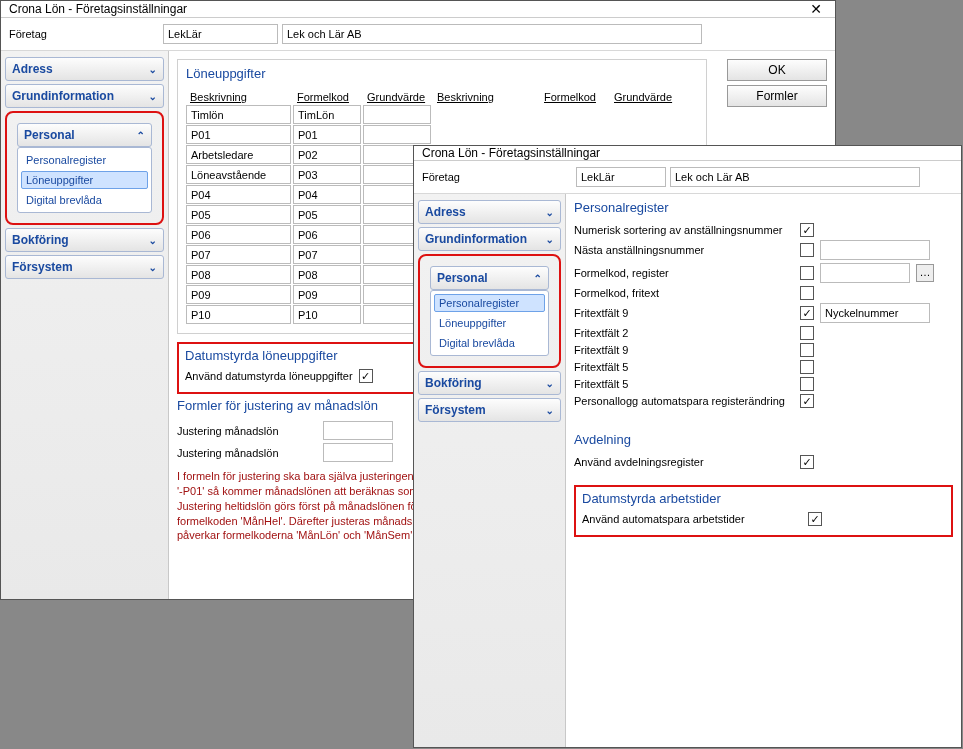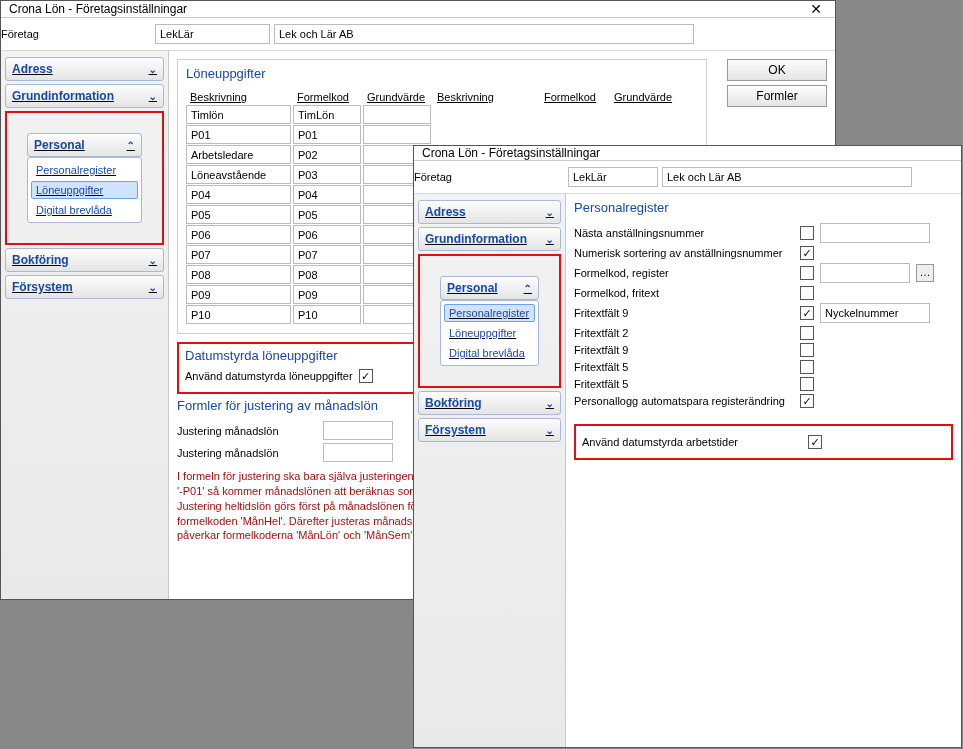--- a/index.html
+++ b/index.html
@@ -29,21 +29,21 @@
     align-items: center;
     font-size: 12px;
     border-bottom: 1px solid #ccc;
   }
   .titlebar .close {
     font-size: 14px;
     padding: 0 5px;
     cursor: pointer;
   }
   .toprow {
-    padding: 6px 0;
+    padding: 6px 8px;
     display: flex;
     align-items: center;
     gap: 4px;
     border-bottom: 1px solid #d8d8d8;
   }
   .toprow .lbl { width: 150px; }
   .toprow input {
     border: 1px solid #bbb;
     padding: 2px 4px;
     font: inherit;
@@ -56,21 +56,20 @@
     overflow: hidden;
   }
   .sidebar {
     width: 168px;
     background: linear-gradient(to bottom, #f2f2f2, #e9e9e9);
     border-right: 1px solid #c8c8c8;
     padding: 6px 4px;
     display: flex;
     flex-direction: column;
     gap: 3px;
-    text-decoration: underline;
   }
   .navhead {
     background: linear-gradient(#fdfdfd, #e4e4e4);
     border: 1px solid #a9b8d4;
     border-radius: 3px;
     padding: 4px 6px;
     color: #1a4aa0;
     font-weight: bold;
     display: flex;
     justify-content: space-between;
@@ -98,22 +97,22 @@
     font-size: 11px;
   }
   .navitem.sel {
     background: #cfe3ff;
     border: 1px solid #6ea2e8;
     border-radius: 2px;
     padding: 2px 4px;
   }
   .highlight-box {
     border: 2px solid #d11;
-    border-radius: 0;
-    padding: 20px;
+    border-radius: 8px;
+    padding: 10px;
   }
   .content {
     flex: 1;
     padding: 8px;
     overflow: hidden;
     position: relative;
     background: #fff;
   }
   .section {
     border: 1px solid #d0d0d0;
@@ -390,27 +389,27 @@
         <span>Försystem</span>
         <span class="navchev">⌄</span>
       </div>
     </div>
 
     <div class="content">
       <div>
         <div class="section-title">Personalregister</div>
 
         <div class="flexrow">
+          <span class="flabel">Numerisk sortering av anställningsnummer</span>
+          <span class="chk on"></span>
+        </div>
+        <div class="flexrow">
           <span class="flabel">Nästa anställningsnummer</span>
           <span class="chk"></span>
           <input class="tinput" style="">
-        </div>
-        <div class="flexrow">
-          <span class="flabel">Numerisk sortering av anställningsnummer</span>
-          <span class="chk on"></span>
         </div>
         <div class="flexrow">
           <span class="flabel">Formelkod, register</span>
           <span class="chk"></span>
           <input class="tinput" style="width: 90px;">
           <span class="tinybtn">…</span>
         </div>
         <div class="flexrow">
           <span class="flabel">Formelkod, fritext</span>
           <span class="chk"></span>
@@ -435,22 +434,30 @@
         <div class="flexrow">
           <span class="flabel">Fritextfält 5</span>
           <span class="chk"></span>
         </div>
         <div class="flexrow">
           <span class="flabel">Personallogg automatspara registerändring</span>
           <span class="chk on"></span>
         </div>
       </div>
 
+      <div style="margin-top:26px">
+        <div class="section-title">Avdelning</div>
+        <div class="flexrow">
+          <span class="flabel">Använd avdelningsregister</span>
+          <span class="chk on"></span>
+        </div>
+      </div>
 
       <div class="highlight-red" style="margin-top:16px">
-        <div class="flexrow">
-          <span class="flabel">Använd datumstyrda arbetstider</span>
+        <div class="section-title" style="margin-bottom:6px">Datumstyrda arbetstider</div>
+        <div class="flexrow">
+          <span class="flabel">Använd automatspara arbetstider</span>
           <span class="chk on"></span>
         </div>
       </div>
     </div>
   </div>
 </div>
 
 </body></html>

